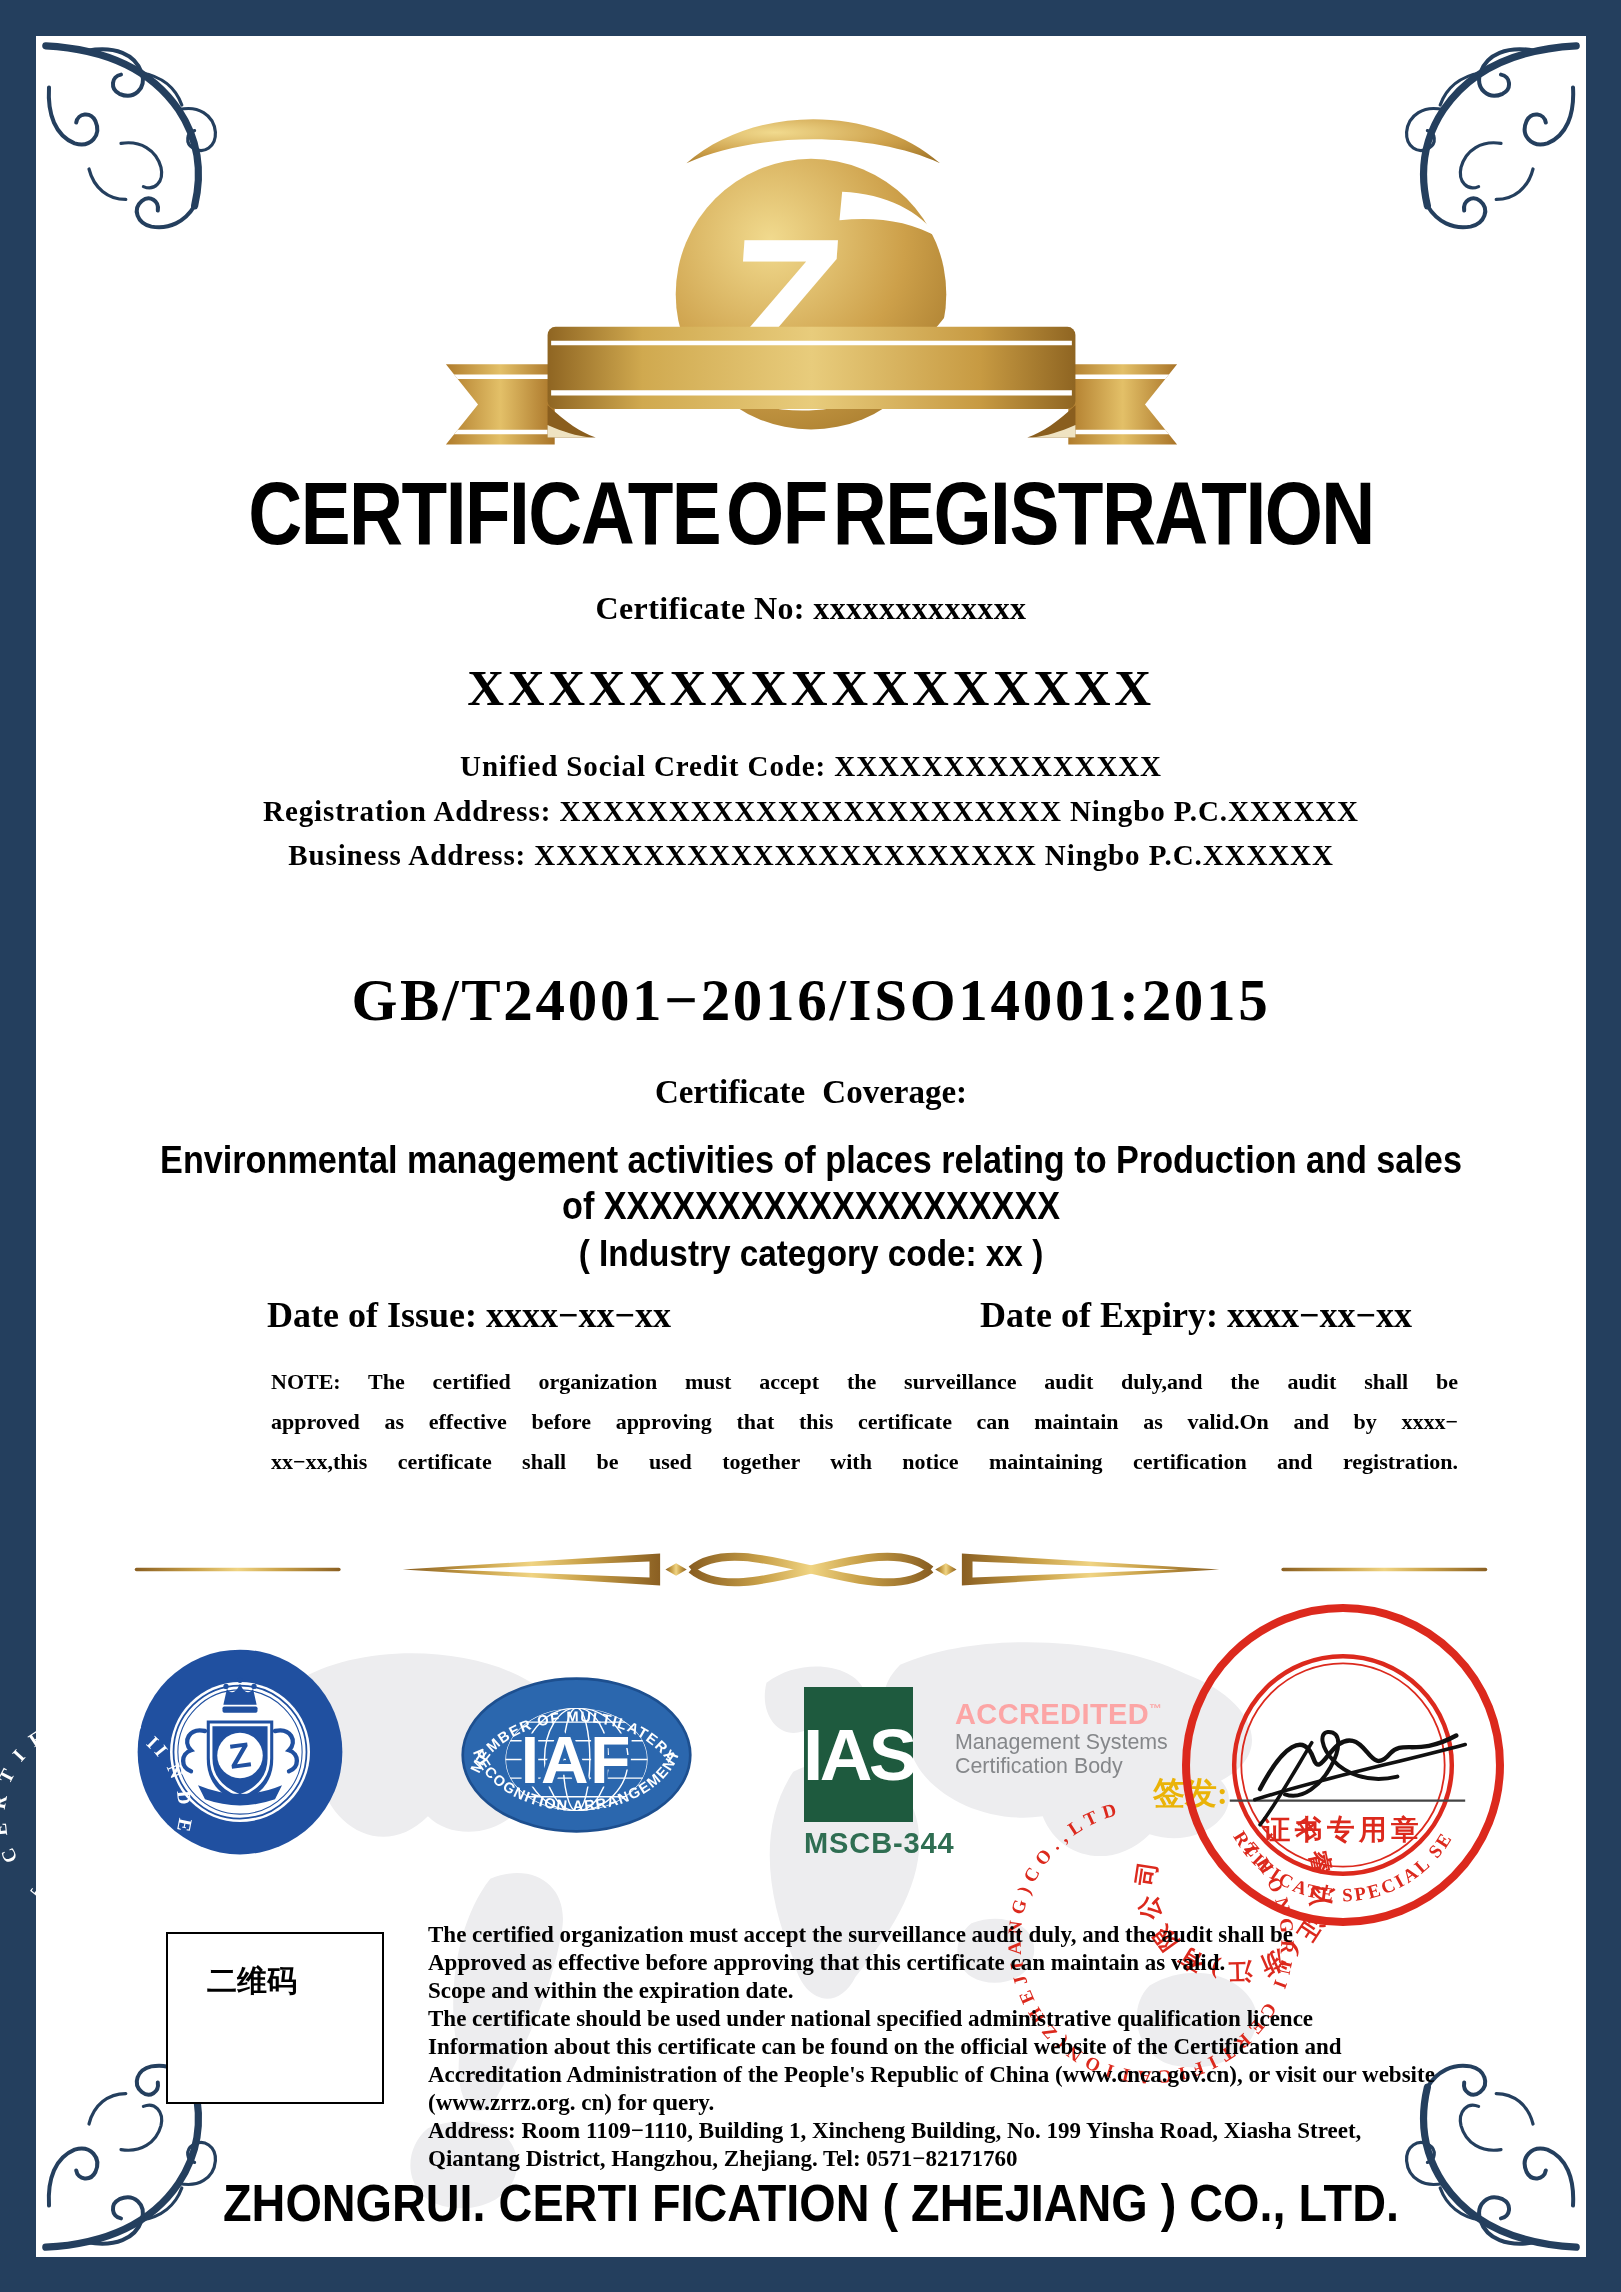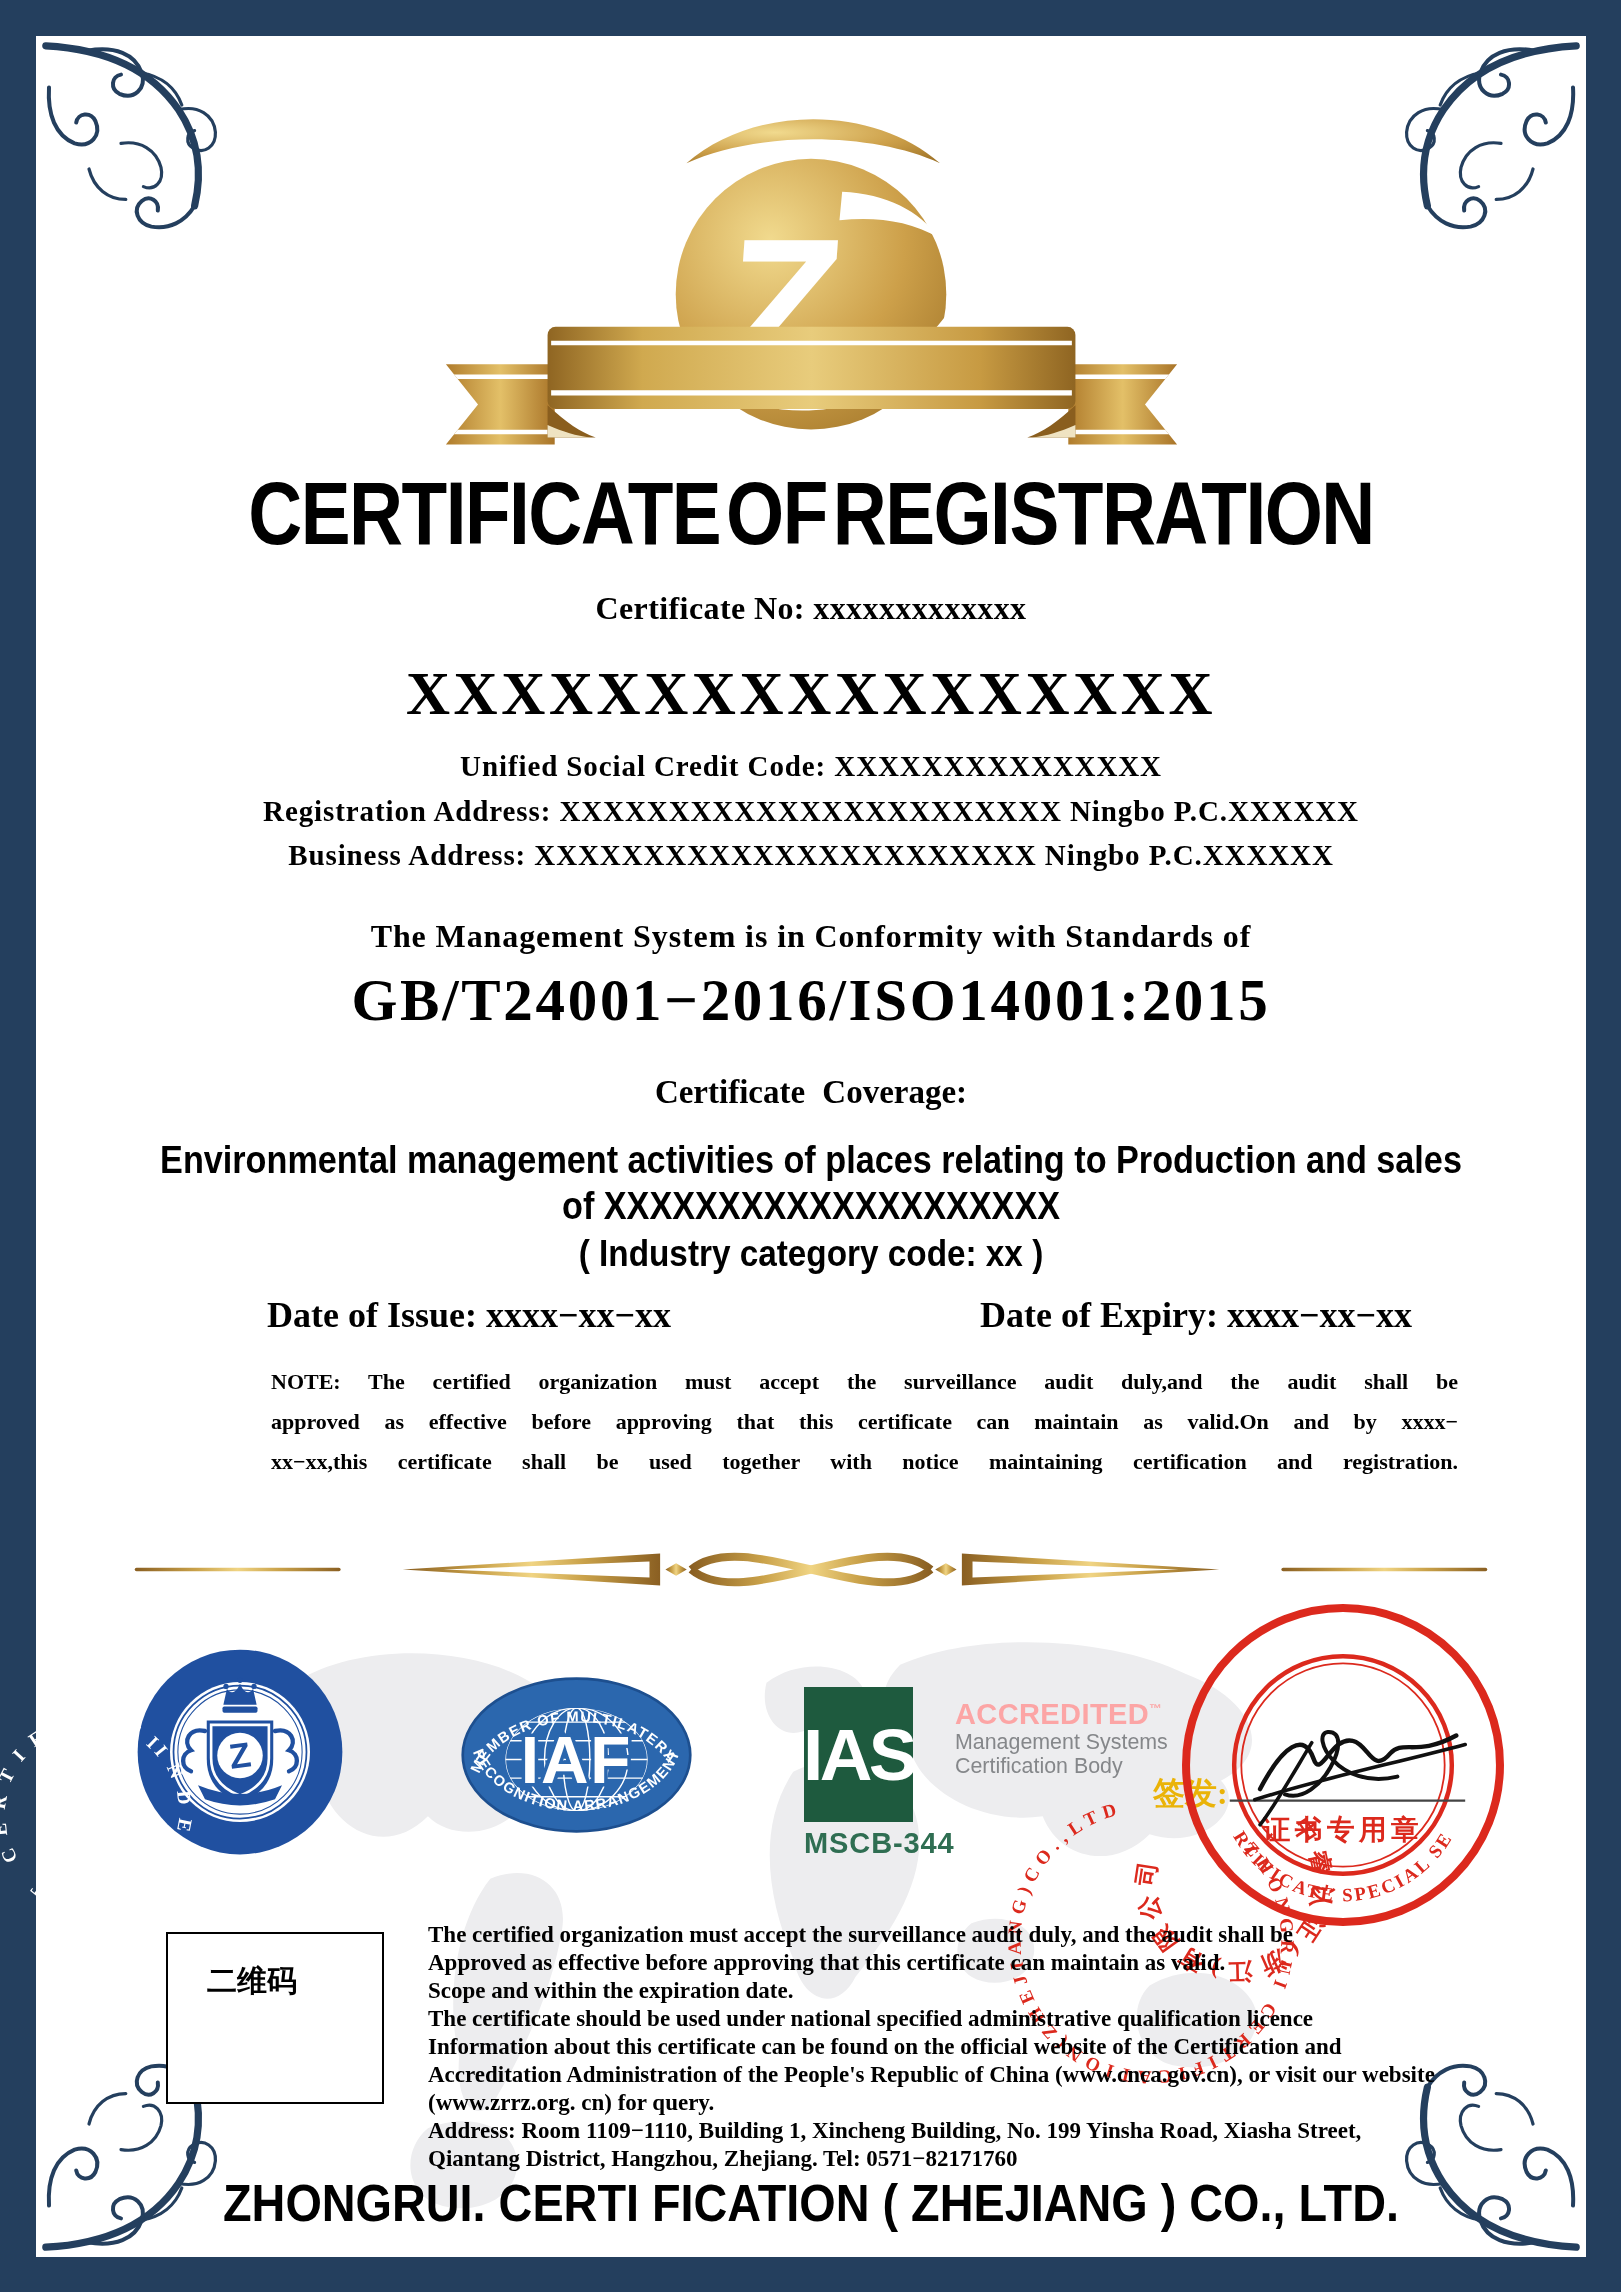--- a/index.html
+++ b/index.html
@@ -8,21 +8,21 @@
   .page{position:absolute;inset:0;background:#243f5e;}
   .inner{position:absolute;left:36px;top:36px;right:36px;bottom:36px;background:#ffffff;}
   .abs{position:absolute;}
   .center{position:absolute;left:0;right:0;text-align:center;}
   .serifb{font-family:"Liberation Serif",serif;font-weight:bold;color:#000;}
   .cond{font-family:"Liberation Sans",sans-serif;font-weight:bold;color:#000;}
   .sx84{transform:scaleX(.84);transform-origin:center;}
   .sx90{transform:scaleX(.90);transform-origin:center;}
   .title{font-size:89px;letter-spacing:-1.8px;word-spacing:-16px;}
   .certno{font-size:32px;letter-spacing:0.4px;}
-  .company{font-size:61px;letter-spacing:3.6px;}
+  .company{font-size:51px;letter-spacing:3.6px;}
   .infoline{font-size:29px;letter-spacing:0.9px;}
   .conf{font-size:32px;letter-spacing:0.9px;}
   .std{font-size:59px;letter-spacing:2.7px;}
   .covlab{font-size:33px;word-spacing:9px;}
   .cov1{font-size:38px;}
   .cov2{font-size:38px;}
   .cov3{font-size:37px;}
   .dateline{font-size:36px;text-align:right;}
   .note{left:271px;width:1187px;font-size:22px;line-height:40px;}
   .note div{text-align:justify;text-align-last:justify;}
@@ -139,21 +139,20 @@
     <line x1="128" y1="76" x2="712" y2="76" stroke="#fff" stroke-width="6"></line>
   </svg>
 
   <div class="center cond title sx84" style="top:462px">CERTIFICATE OF REGISTRATION</div>
   <div class="center serifb certno" style="top:590px">Certificate No: xxxxxxxxxxxxx</div>
   <div class="center serifb company" style="top:659px">XXXXXXXXXXXXXXXXX</div>
   <div class="center serifb infoline" style="top:750px">Unified Social Credit Code: XXXXXXXXXXXXXXX</div>
   <div class="center serifb infoline" style="top:795px">Registration Address: XXXXXXXXXXXXXXXXXXXXXXX  Ningbo   P.C.XXXXXX</div>
   <div class="center serifb infoline" style="top:839px">Business Address: XXXXXXXXXXXXXXXXXXXXXXX  Ningbo   P.C.XXXXXX</div>
 
-  <div class="center serifb conf" style="top:918px">The Management System is in Conformity with Standards of</div>
   <div class="center serifb std" style="top:966px">GB/T24001−2016/ISO14001:2015</div>
   <div class="center serifb covlab" style="top:1074px">Certificate  Coverage:</div>
 
   <div class="center cond cov1 sx90" style="top:1139px">Environmental management activities of places relating to Production and sales</div>
   <div class="center cond cov2 sx90" style="top:1185px">of XXXXXXXXXXXXXXXXXXXX</div>
   <div class="center cond cov3 sx90" style="top:1233px">( Industry category code: xx )</div>
 
   <div class="abs serifb dateline" style="left:267px;top:1294px">Date of Issue: xxxx−xx−xx</div>
   <div class="abs serifb dateline" style="left:980px;top:1294px">Date of Expiry: xxxx−xx−xx</div>
 

